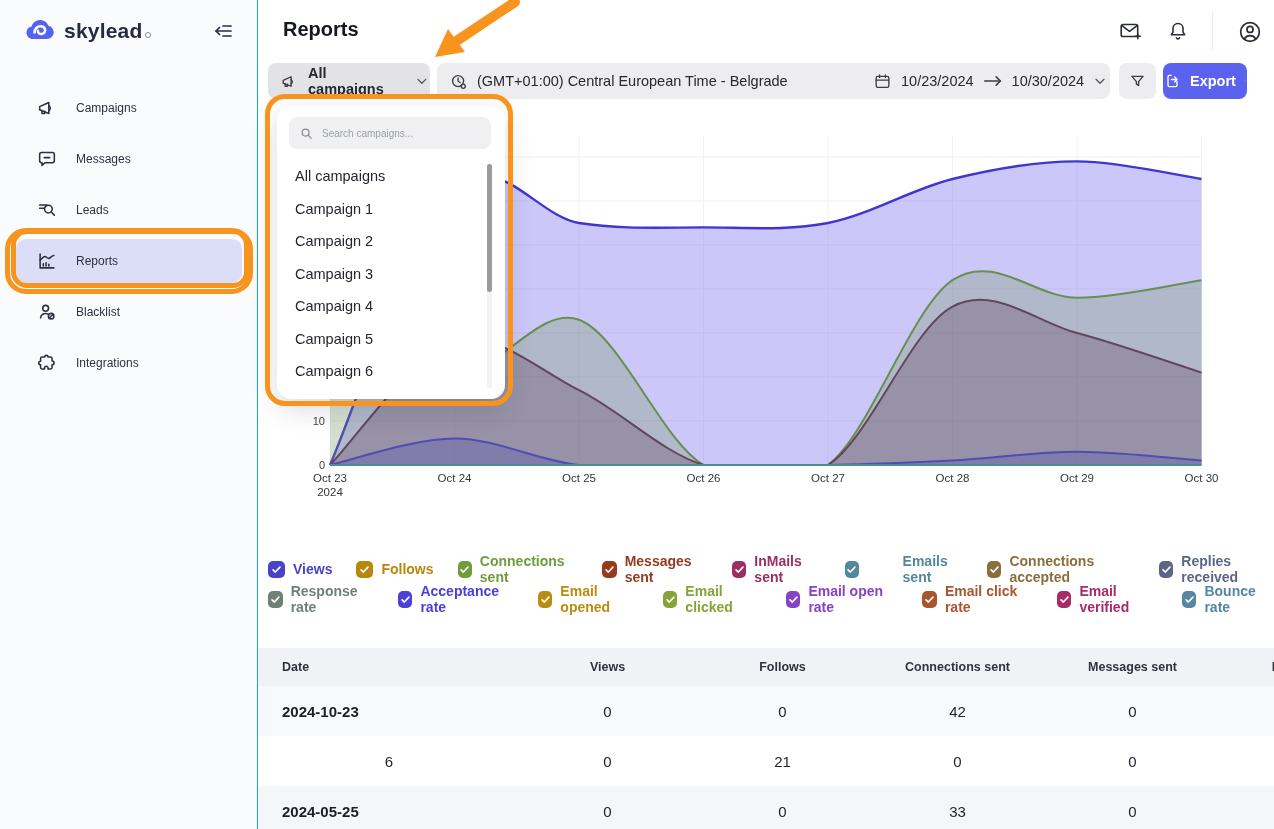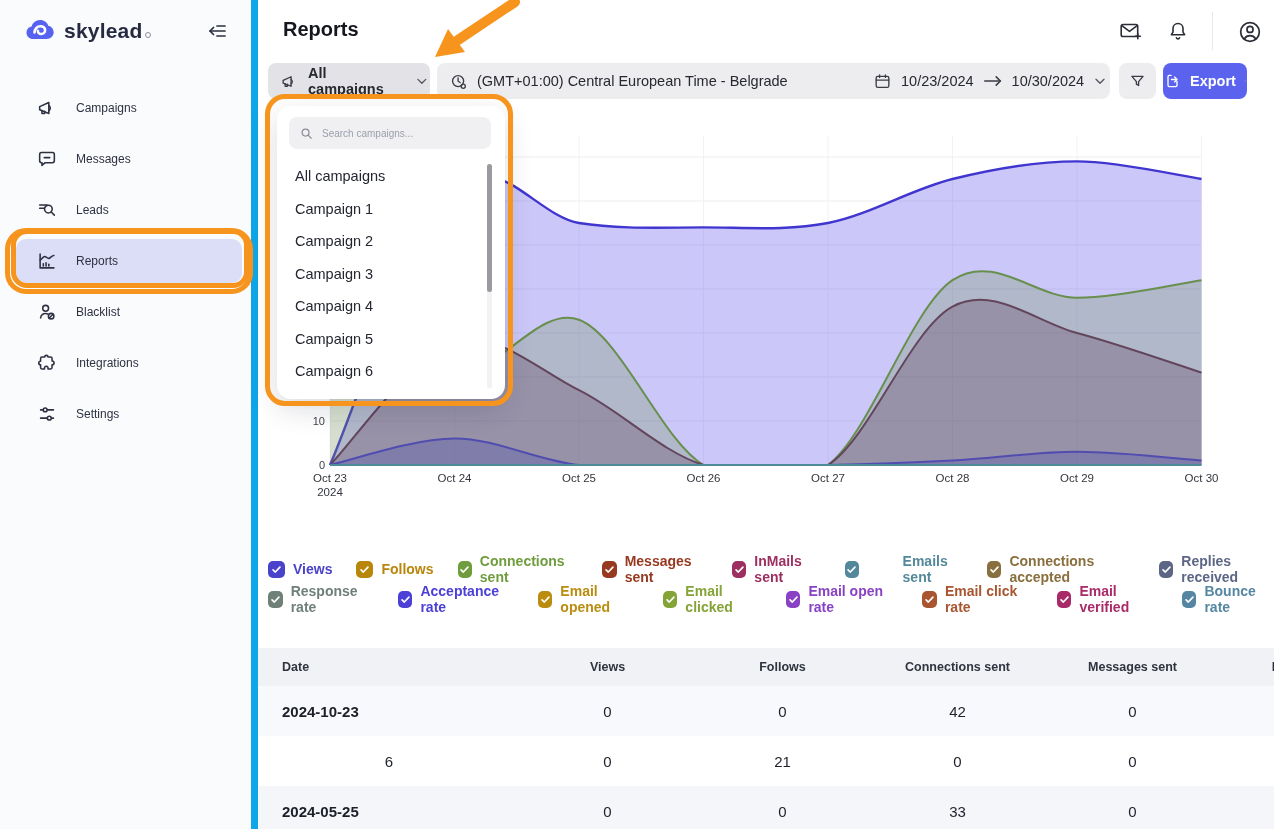--- a/index.html
+++ b/index.html
@@ -2,21 +2,21 @@
 <html><head>
 <meta charset="utf-8">
 <style>
   * { margin:0; padding:0; box-sizing:border-box; }
   html,body { width:1274px; height:829px; overflow:hidden; background:#fff;
               font-family:"Liberation Sans", sans-serif; color:#1e212b; }
   #stage { position:relative; width:1274px; height:829px; background:#fff; }
 
   
   #sidebar { position:absolute; left:0; top:0; width:258px; height:829px;
-             background:#fafbfc; border-right:7px solid #0ea5e9; }
+             background:#fafbfc; border-right:1px solid #0ea5e9; }
   #logo-row { position:absolute; left:24px; top:15px; width:214px; height:32px;
               display:flex; align-items:center; }
   #logo-text { font-size:21px; font-weight:800; color:#272b42; letter-spacing:.2px; margin-left:8px; }
   #logo-mark { width:6px; height:6px; border:1.6px solid #8c8f9c; border-radius:50%;
                margin-left:3px; margin-top:8px; }
   #collapse-btn { position:absolute; right:22px; top:20px; width:24px; height:24px; color:#2b2e3f; cursor:pointer; }
   #sidebar-menu { position:absolute; left:16px; top:86px; width:226px; }
   .menu-item { height:44px; margin-bottom:7px; display:flex; align-items:center;
                padding-left:20px; border-radius:10px; cursor:pointer; color:#2e3142; }
   .menu-item .mi-icon { width:22px; height:22px; margin-right:18px; flex:0 0 22px; }
@@ -170,31 +170,20 @@
           </span>
           <span class="mi-label">Blacklist</span>
         </div>
         <div class="menu-item">
           <span class="mi-icon">
             <svg class="ic" viewBox="0 0 24 24" fill="none" stroke="currentColor" stroke-width="1.7" stroke-linecap="round" stroke-linejoin="round">
               <path d="M9.5 5.5c0-1 .8-1.8 1.8-1.8s1.8.8 1.8 1.8H16A1.5 1.5 0 0 1 17.5 7v2.9c1.2 0 2.2.9 2.2 2s-1 2-2.2 2V17A1.5 1.5 0 0 1 16 18.5h-3a2 2 0 1 0-3.6 0h-3A1.5 1.5 0 0 1 5 17v-3a2 2 0 1 1 0-4V7a1.5 1.5 0 0 1 1.5-1.5h3z"></path>
             </svg>
           </span>
           <span class="mi-label">Integrations</span>
-        </div>
-        <div class="menu-item">
-          <span class="mi-icon">
-            <svg class="ic" viewBox="0 0 24 24" fill="none" stroke="currentColor" stroke-width="1.7" stroke-linecap="round" stroke-linejoin="round">
-              <path d="M5 7.5h14"></path>
-              <path d="M5 16.5h14"></path>
-              <circle cx="10" cy="7.5" r="2.1" fill="#fafbfc"></circle>
-              <circle cx="14.5" cy="16.5" r="2.1" fill="#fafbfc"></circle>
-            </svg>
-          </span>
-          <span class="mi-label">Settings</span>
         </div>
       </div>
   </div>
 
   <div id="page-title">Reports</div>
 
   <span class="hdr-icon" style="left:1118px">
     <svg class="ic" viewBox="0 0 24 24" fill="none" stroke="currentColor" stroke-width="1.6" stroke-linecap="round" stroke-linejoin="round">
       <rect x="3.2" y="5.5" width="16.5" height="12" rx="1.8"></rect>
         <path d="M4.2 6.8 11.5 12.4 18.8 6.8"></path>

